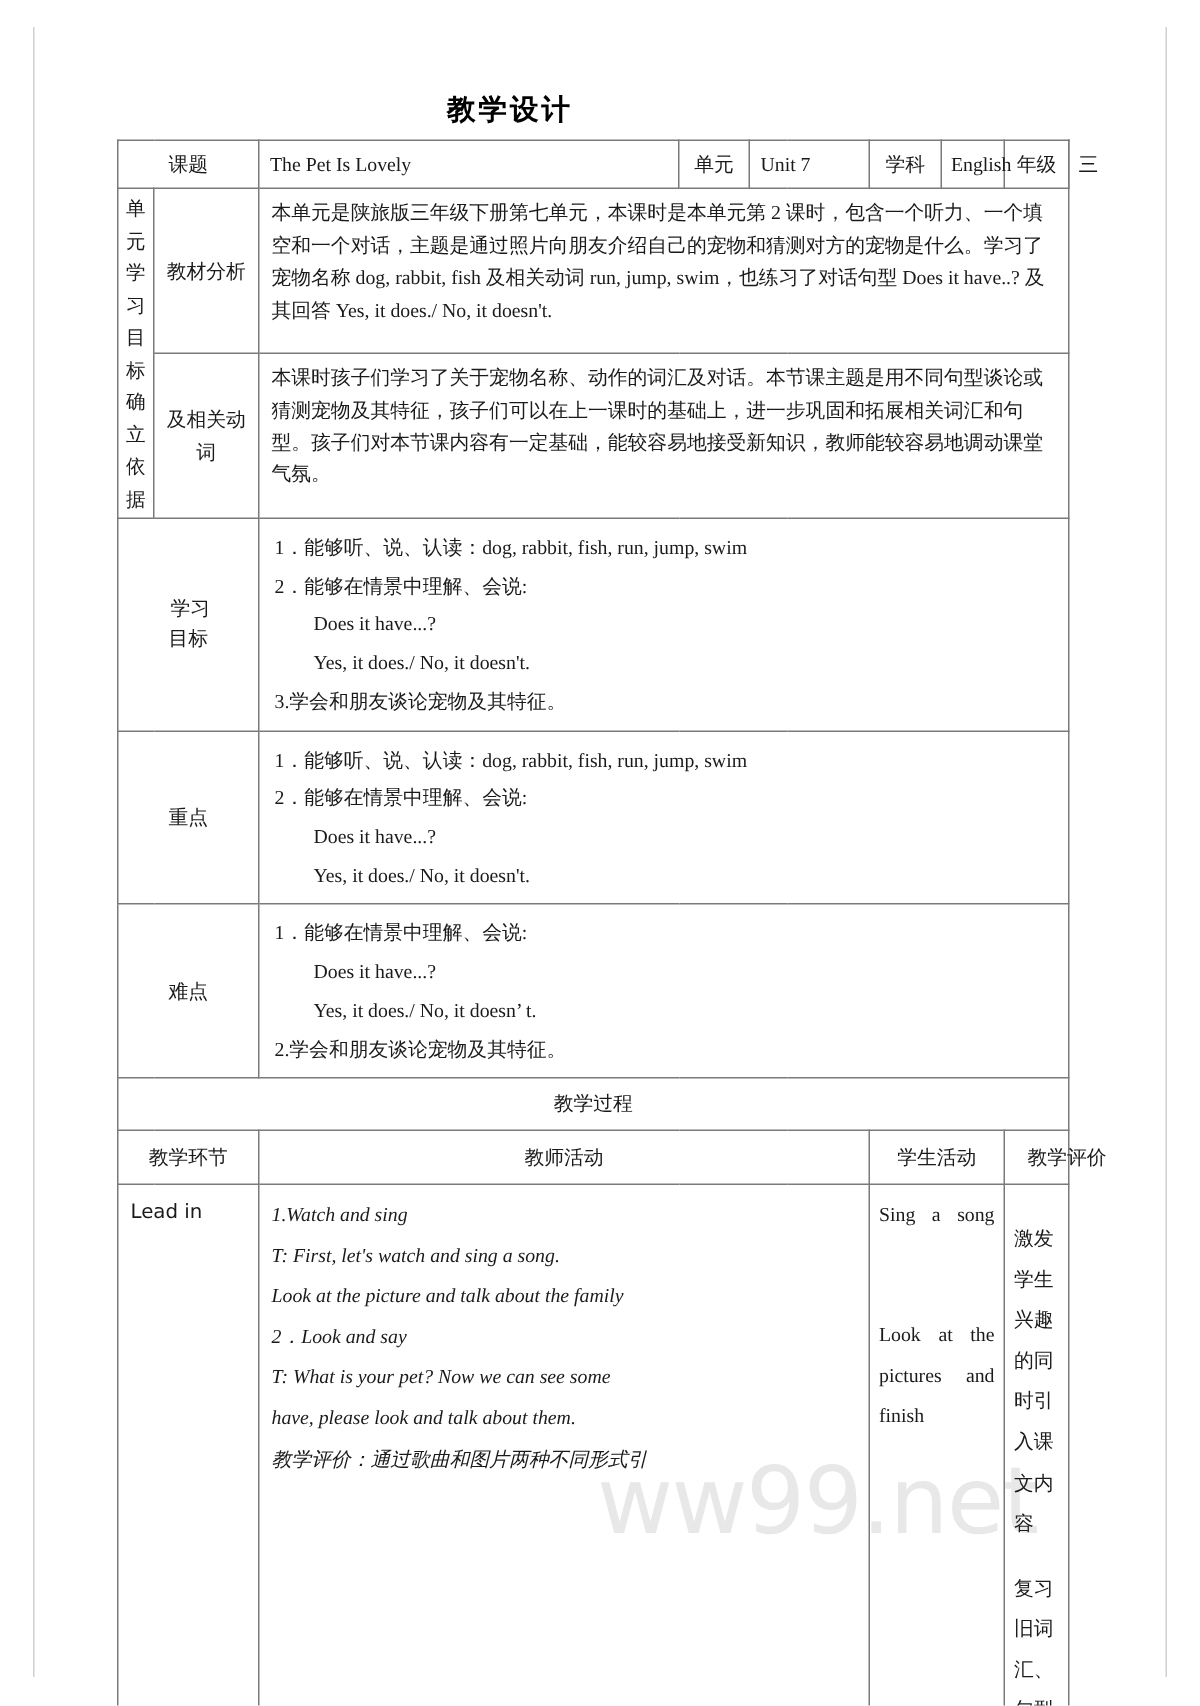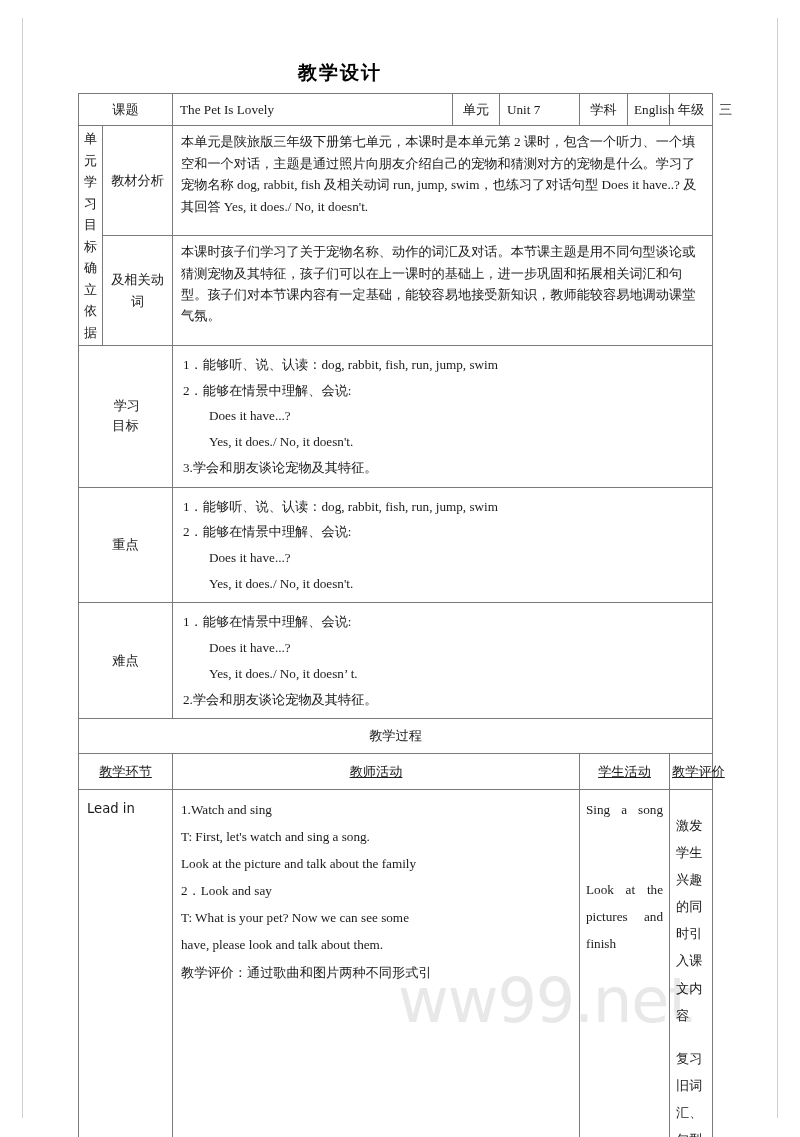--- a/index.html
+++ b/index.html
@@ -110,34 +110,33 @@
     background: #d4d4d4;
     text-align: center !important;
     vertical-align: middle !important;
     font-size: 13.5px;
     padding: 6px 0 !important;
   }
   .colhead {
     text-align: center !important;
     vertical-align: middle !important;
     font-size: 13.5px;
-    padding: 7px 2px !important;
+    padding: 7px 15px !important;
     white-space: nowrap;
-    text-decoration: underline;
   }
 
   .stage-cell {
     font-family: "DejaVu Sans", "Liberation Sans", sans-serif;
     font-weight: bold;
     font-size: 11.5px;
     vertical-align: top !important;
     padding: 8px 4px 4px 8px !important;
   }
   .proc-cell { padding: 6px 8px 6px 8px !important; }
-  .proc-cell .ln { line-height: 2.05; }
+  .proc-cell .ln { line-height: 2.05; font-style: italic; }
   .proc-cell .just {
     text-align: justify;
     text-justify: inter-word;
   }
   .narrow-cell { padding: 6px 6px !important; }
   .narrow-cell .ln {
     line-height: 2.05;
     text-align: justify;
     text-justify: inter-word;
   }

